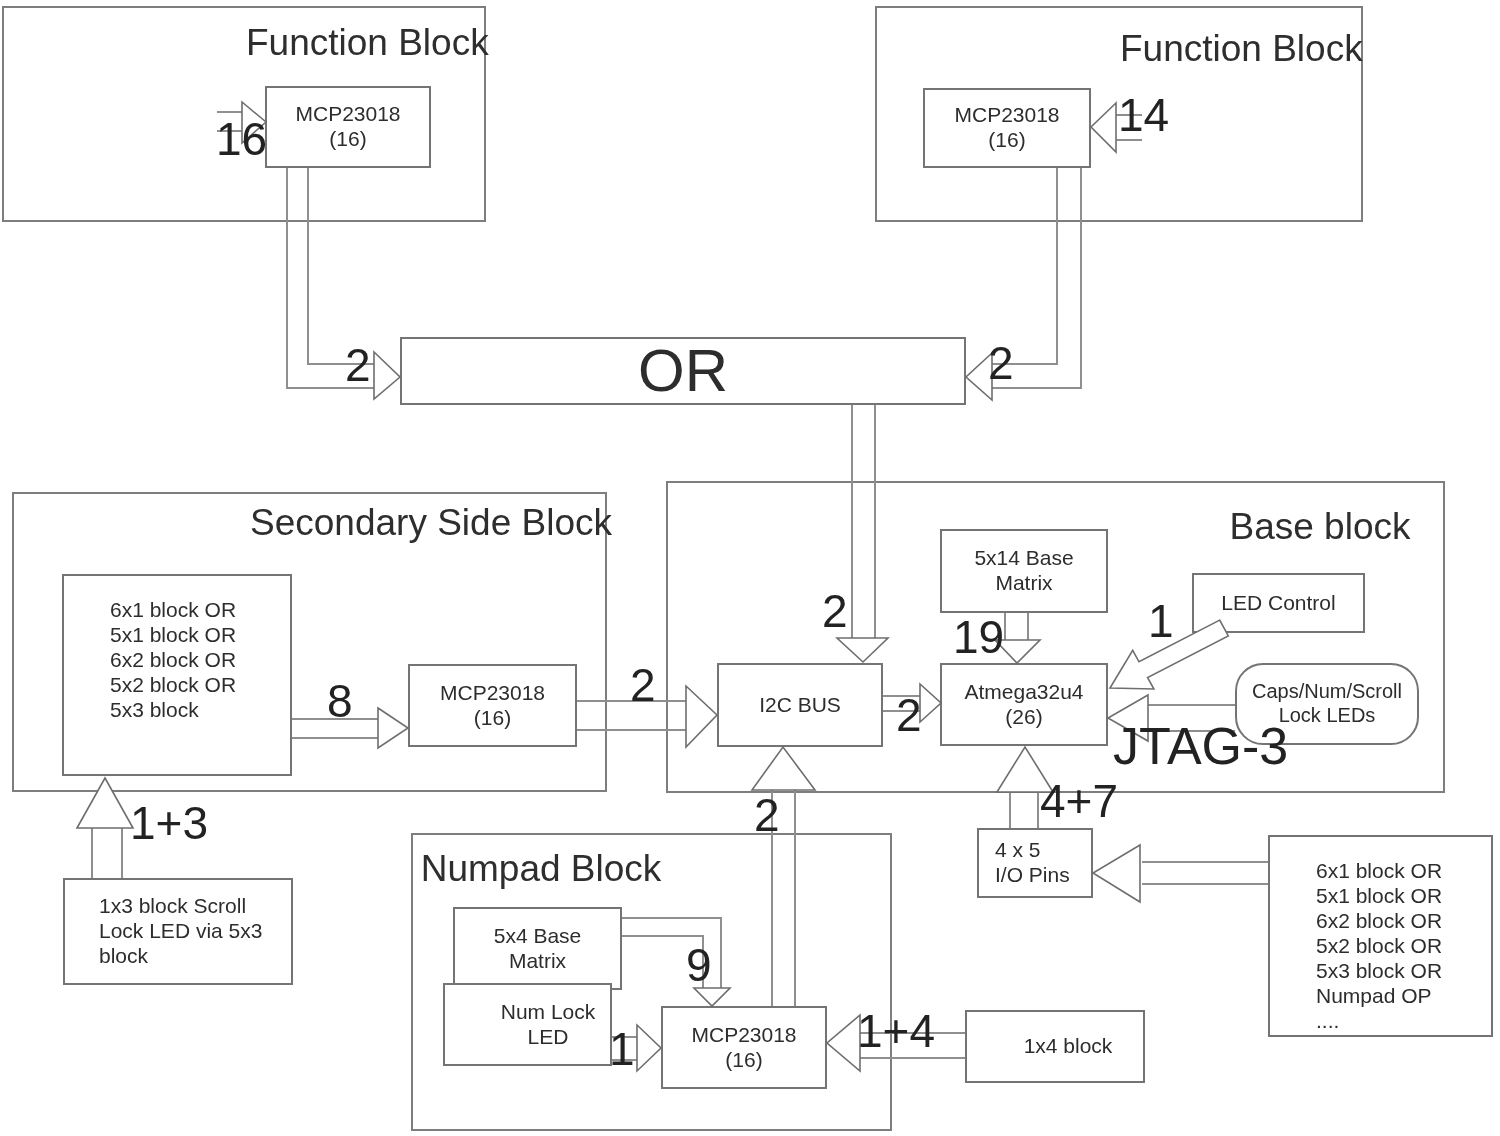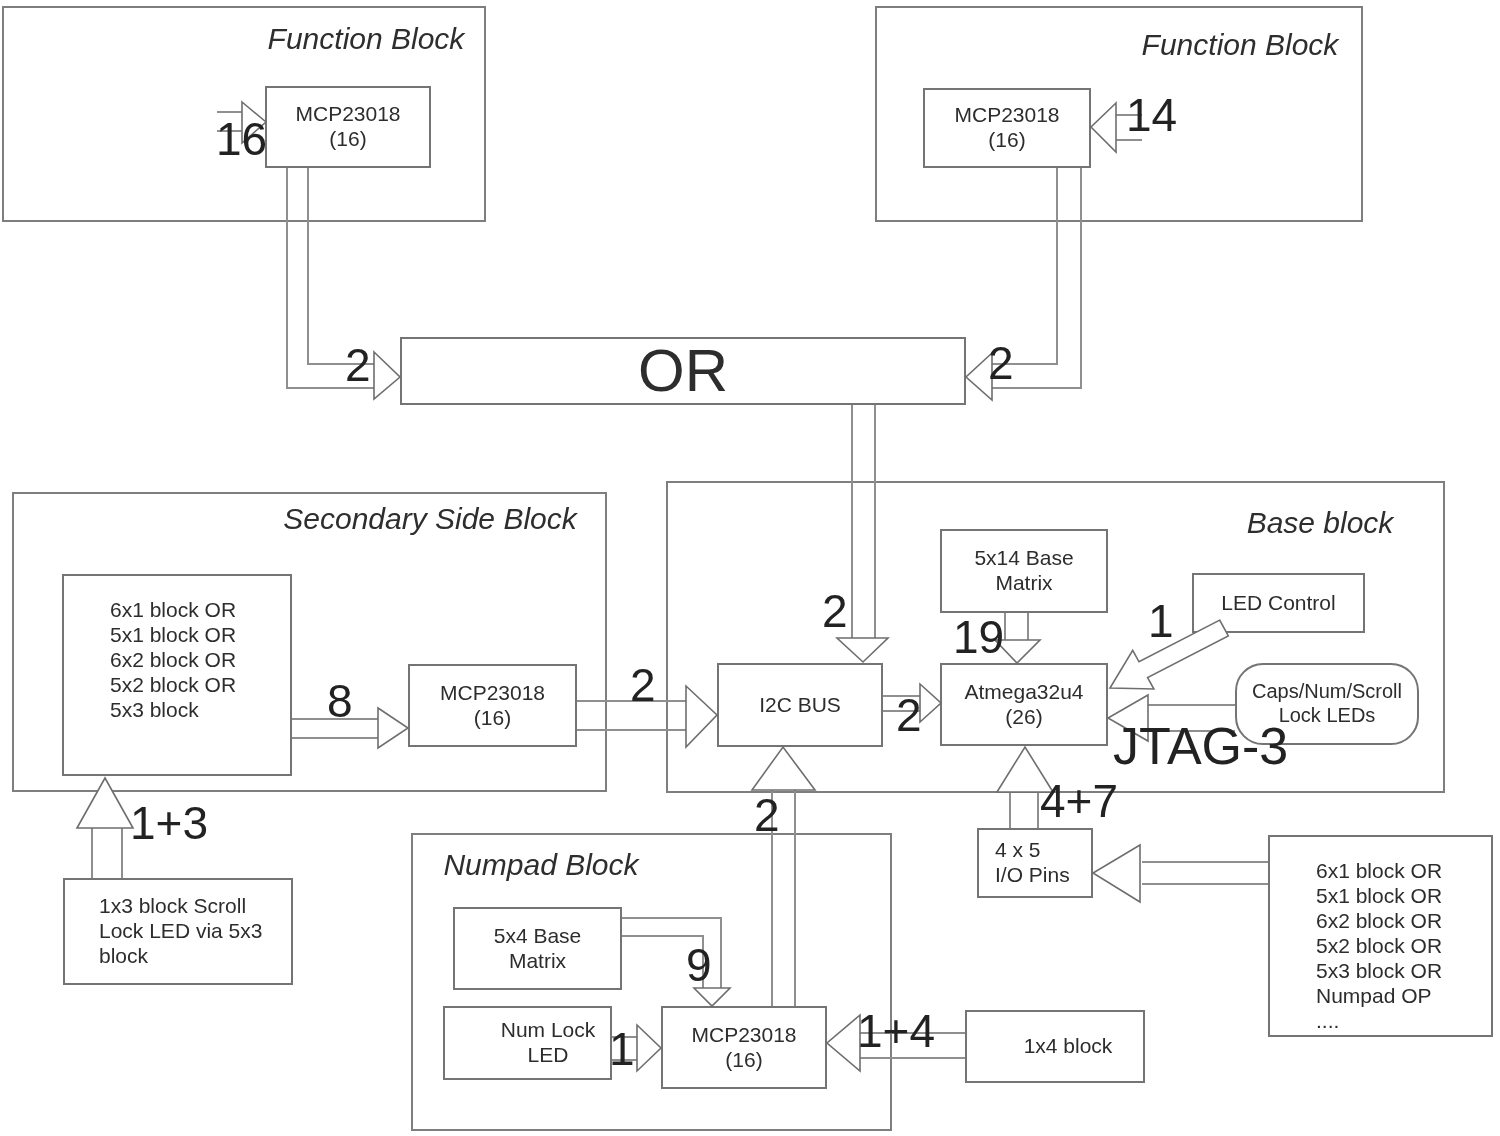--- a/index.html
+++ b/index.html
@@ -14,21 +14,21 @@
     position:absolute; border:2px solid #747474; box-sizing:border-box; background:#fff;
     display:flex; align-items:center; justify-content:center; text-align:center;
     font-size:21px; line-height:1.19; white-space:pre-line; color:#2d2d2d;
   }
   .box.leftalign { justify-content:flex-start; text-align:left; }
   .listbox {
     position:absolute; border:2px solid #747474; box-sizing:border-box; background:#fff;
     font-size:21px; line-height:1.19; white-space:pre-line; color:#2d2d2d; text-align:left;
   }
   .title {
-    position:absolute; font-size:30px; color:#2e2e2e; text-align:center; white-space:nowrap;font-style:italic;
+    position:absolute; font-size:37px; color:#2e2e2e; text-align:center; white-space:nowrap;
   }
   .num {
     position:absolute; font-size:46px; color:#222; white-space:nowrap; line-height:1;
   }
   .num.mid { font-size:52px; }
   svg.wires { position:absolute; left:0; top:0; z-index:5; pointer-events:none; }
   .ln   { stroke:#8f8f8f; stroke-width:2; fill:none; }
   .ah   { fill:#ffffff; stroke:#6e6e6e; stroke-width:1.6; }
   .lbl  { position:absolute; z-index:6; }
 </style>
@@ -86,21 +86,21 @@
 5x1 block OR
 6x2 block OR
 5x2 block OR
 5x3 block OR
 Numpad OP
 ....</div>
   <div class="box" style="left:965px;top:1010px;width:180px;height:73px;padding-left:26px;">1x4 block</div>
 
   <div class="box" style="left:453px;top:907px;width:169px;height:83px;">5x4 Base
 Matrix</div>
-  <div class="box" style="left:443px;top:1006px;width:169px;height:74px;padding-left:41px;">Num Lock LED</div>
+  <div class="box" style="left:443px;top:983px;width:169px;height:83px;padding-left:41px;">Num Lock LED</div>
   <div class="box" style="left:661px;top:1006px;width:166px;height:83px;">MCP23018
 (16)</div>
 
   <svg class="wires" width="1500" height="1136" viewBox="0 0 1500 1136">
 
     <g>
       <line class="ln" x1="217" y1="112" x2="246" y2="112"></line>
       <line class="ln" x1="217" y1="131" x2="246" y2="131"></line>
       <polygon class="ah" points="242,102 266,122 242,143"></polygon>
     </g>
@@ -200,21 +200,21 @@
     </g>
 
     <g>
       <line class="ln" x1="965" y1="1033" x2="858" y2="1033"></line>
       <line class="ln" x1="965" y1="1058" x2="858" y2="1058"></line>
       <polygon class="ah" points="860,1015 827,1043 860,1071"></polygon>
     </g>
   </svg>
 
   <div class="num lbl" style="left:216px;top:116px;">16</div>
-  <div class="num lbl" style="left:1118px;top:92px;padding-left:8px;">14</div>
+  <div class="num lbl" style="left:1118px;top:92px;">14</div>
   <div class="num lbl" style="left:345px;top:342px;">2</div>
   <div class="num lbl" style="left:988px;top:340px;">2</div>
   <div class="num lbl" style="left:822px;top:588px;">2</div>
   <div class="num lbl" style="left:327px;top:678px;">8</div>
   <div class="num lbl" style="left:630px;top:662px;">2</div>
   <div class="num lbl" style="left:896px;top:692px;">2</div>
   <div class="num lbl" style="left:953px;top:614px;">19</div>
   <div class="num lbl" style="left:1148px;top:598px;">1</div>
   <div class="num mid lbl" style="left:1113px;top:720px;">JTAG-3</div>
   <div class="num lbl" style="left:1040px;top:778px;">4+7</div>

